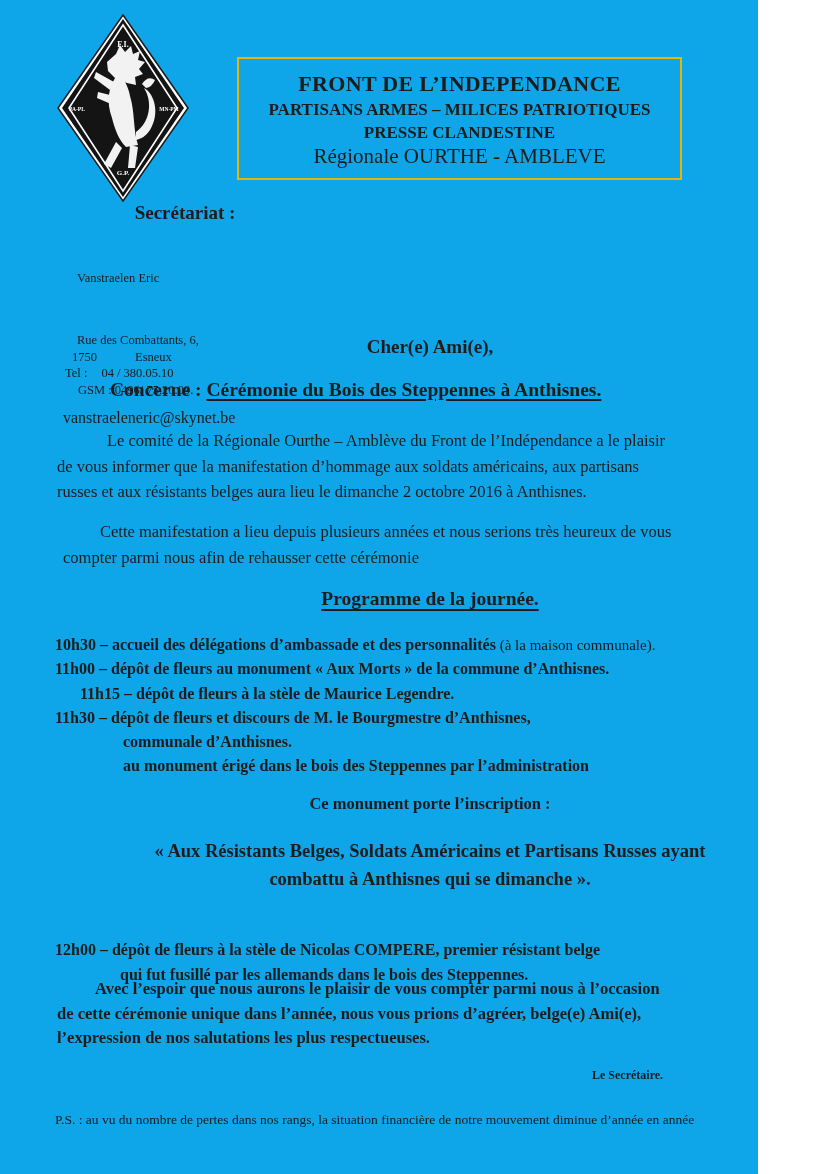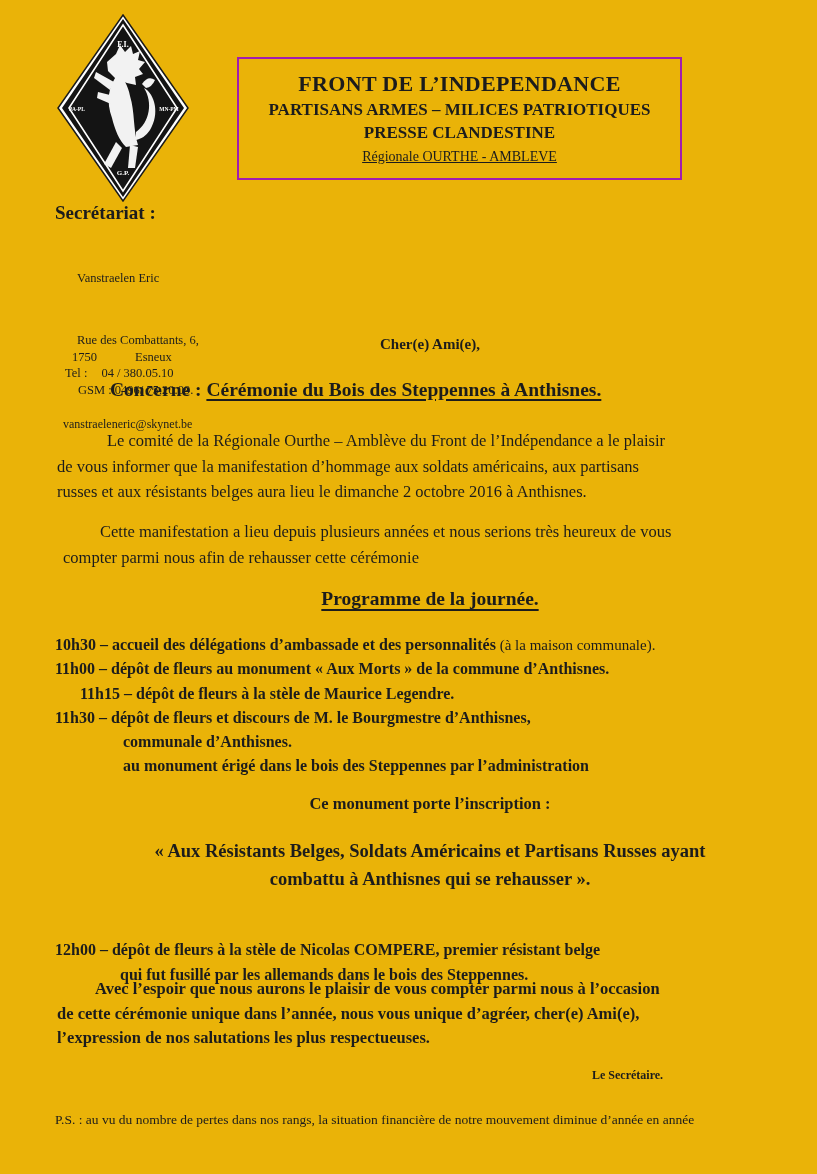--- a/index.html
+++ b/index.html
@@ -1,45 +1,45 @@
 <!DOCTYPE html>
 <html><head>
 <meta charset="utf-8">
 <style>
   html,body{margin:0;padding:0;background:#ffffff;}
   .page{
-    position:relative;width:817px;height:1174px;background:#eab308;
+    position:relative;width:758px;height:1174px;background:#0ea5e9;
     font-family:"Liberation Serif","DejaVu Serif",serif;color:#1c1c1c;overflow:hidden;
   }
   .abs{position:absolute;}
 
   
   #logo{left:56px;top:14px;width:134px;height:188px;}
   #logo svg{width:100%;height:100%;display:block;}
   .logo-label{fill:#ffffff;font-weight:bold;font-family:"Liberation Serif",serif;}
 
   
   #header-box{
-    left:237px;top:57px;width:441px;height:119px;border:2px solid #a21caf;
+    left:237px;top:57px;width:441px;height:119px;border:2px solid #eab308;
     display:flex;flex-direction:column;justify-content:center;align-items:center;text-align:center;
   }
   .hb1{font-size:22px;font-weight:700;line-height:29px;letter-spacing:.3px;}
   .hb2,.hb3{font-size:17px;font-weight:700;line-height:23px;}
-  .hb4{font-size:14px;line-height:25px;text-decoration:underline;}
+  .hb4{font-size:21px;line-height:25px;}
 
   
   #secretariat{left:55px;top:201px;font-size:12.5px;line-height:16.8px;}
-  .sec-h{font-size:19px;font-weight:700;line-height:24px;margin-bottom:1px;}
+  .sec-h{font-size:19px;font-weight:700;line-height:24px;margin-bottom:1px;text-align:right;}
   .pl22{padding-left:22px;margin-top:45px;} .pl17{padding-left:17px;} .pl10{padding-left:10px;} .pl23{padding-left:23px;}
-  .email-line{padding-left:8px;margin-top:17px;font-size:12px;}
+  .email-line{padding-left:8px;margin-top:11px;font-size:16px;}
   .gap-city{display:inline-block;width:38px;} .gap-tel{display:inline-block;width:14px;}
 
   
   .centered{left:57px;width:746px;text-align:center;}
-  #salutation{top:336px;font-size:15px;font-weight:700;}
+  #salutation{top:336px;font-size:19px;font-weight:700;}
   #concerne{left:110px;top:379px;font-size:19.5px;font-weight:700;}
   .subject-underline{text-decoration:underline;text-decoration-thickness:2px;text-underline-offset:3px;text-align:right;}
   .bodytext{font-size:16.5px;line-height:25.5px;}
   #para1{left:57px;top:428px;width:700px;}
   #para2{left:57px;top:519px;width:700px;}
   .ind50{padding-left:50px;} .ind43{padding-left:43px;} .ind38{padding-left:38px;} .pl6{padding-left:6px;}
   #prog-heading{top:588px;font-size:19.5px;font-weight:700;}
   .heading-underline{text-decoration:underline;text-decoration-thickness:2px;text-underline-offset:4px;}
   #prog-list{left:55px;top:633px;font-size:16px;font-weight:700;line-height:24.3px;width:740px;}
   .reg{font-weight:400;font-size:15px;}
@@ -118,31 +118,31 @@
     <div><span>11h00 – dépôt de fleurs au monument « Aux Morts » de la commune d’Anthisnes.</span></div>
     <div class="ind25"><span>11h15 – dépôt de fleurs à la stèle de Maurice Legendre.</span></div>
     <div><span>11h30 – dépôt de fleurs et discours de M. le Bourgmestre d’Anthisnes,</span></div>
     <div class="ind68"><span>communale d’Anthisnes.</span></div>
     <div class="ind68"><span>au monument érigé dans le bois des Steppennes par l’administration</span></div>
   </div>
 
   <div class="abs centered" id="inscription-intro">Ce monument porte l’inscription :</div>
   <div class="abs centered" id="quote">
     <div>« Aux Résistants Belges, Soldats Américains et Partisans Russes ayant</div>
-    <div>combattu à Anthisnes qui se rehausser ».</div>
+    <div>combattu à Anthisnes qui se dimanche ».</div>
   </div>
 
   <div class="abs" id="item12">
     <div>12h00 – dépôt de fleurs à la stèle de Nicolas COMPERE, premier résistant belge</div>
     <div class="pl65">qui fut fusillé par les allemands dans le bois des Steppennes.</div>
   </div>
 
   <div class="abs" id="closing">
     <div class="ind38">Avec l’espoir que nous aurons le plaisir de vous compter parmi nous à l’occasion</div>
-    <div>de cette cérémonie unique dans l’année, nous vous unique d’agréer, cher(e) Ami(e),</div>
+    <div>de cette cérémonie unique dans l’année, nous vous prions d’agréer, belge(e) Ami(e),</div>
     <div>l’expression de nos salutations les plus respectueuses.</div>
   </div>
 
   <div class="abs" id="signature">Le Secrétaire.</div>
 
   <div class="abs" id="ps">P.S. : au vu du nombre de pertes dans nos rangs, la situation financière de notre mouvement diminue d’année en année</div>
 
 </div>
 
 </body></html>

